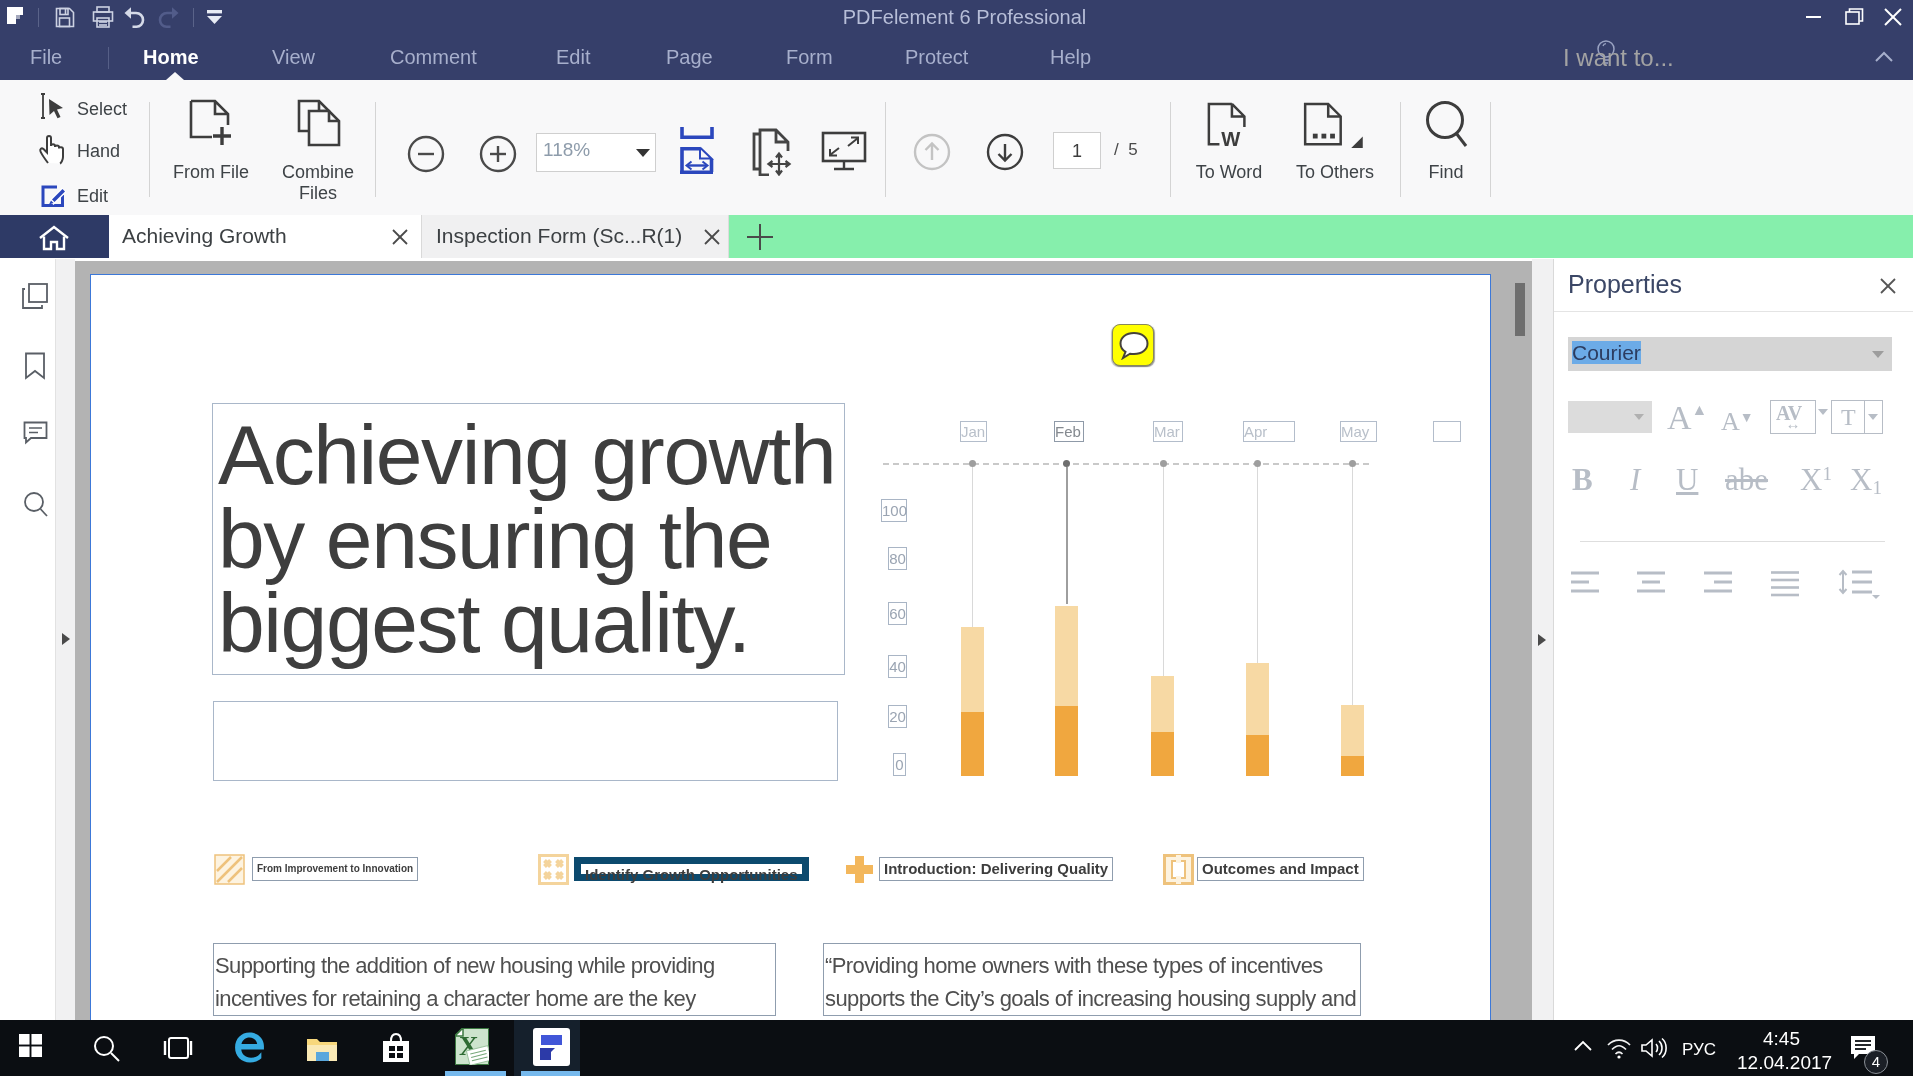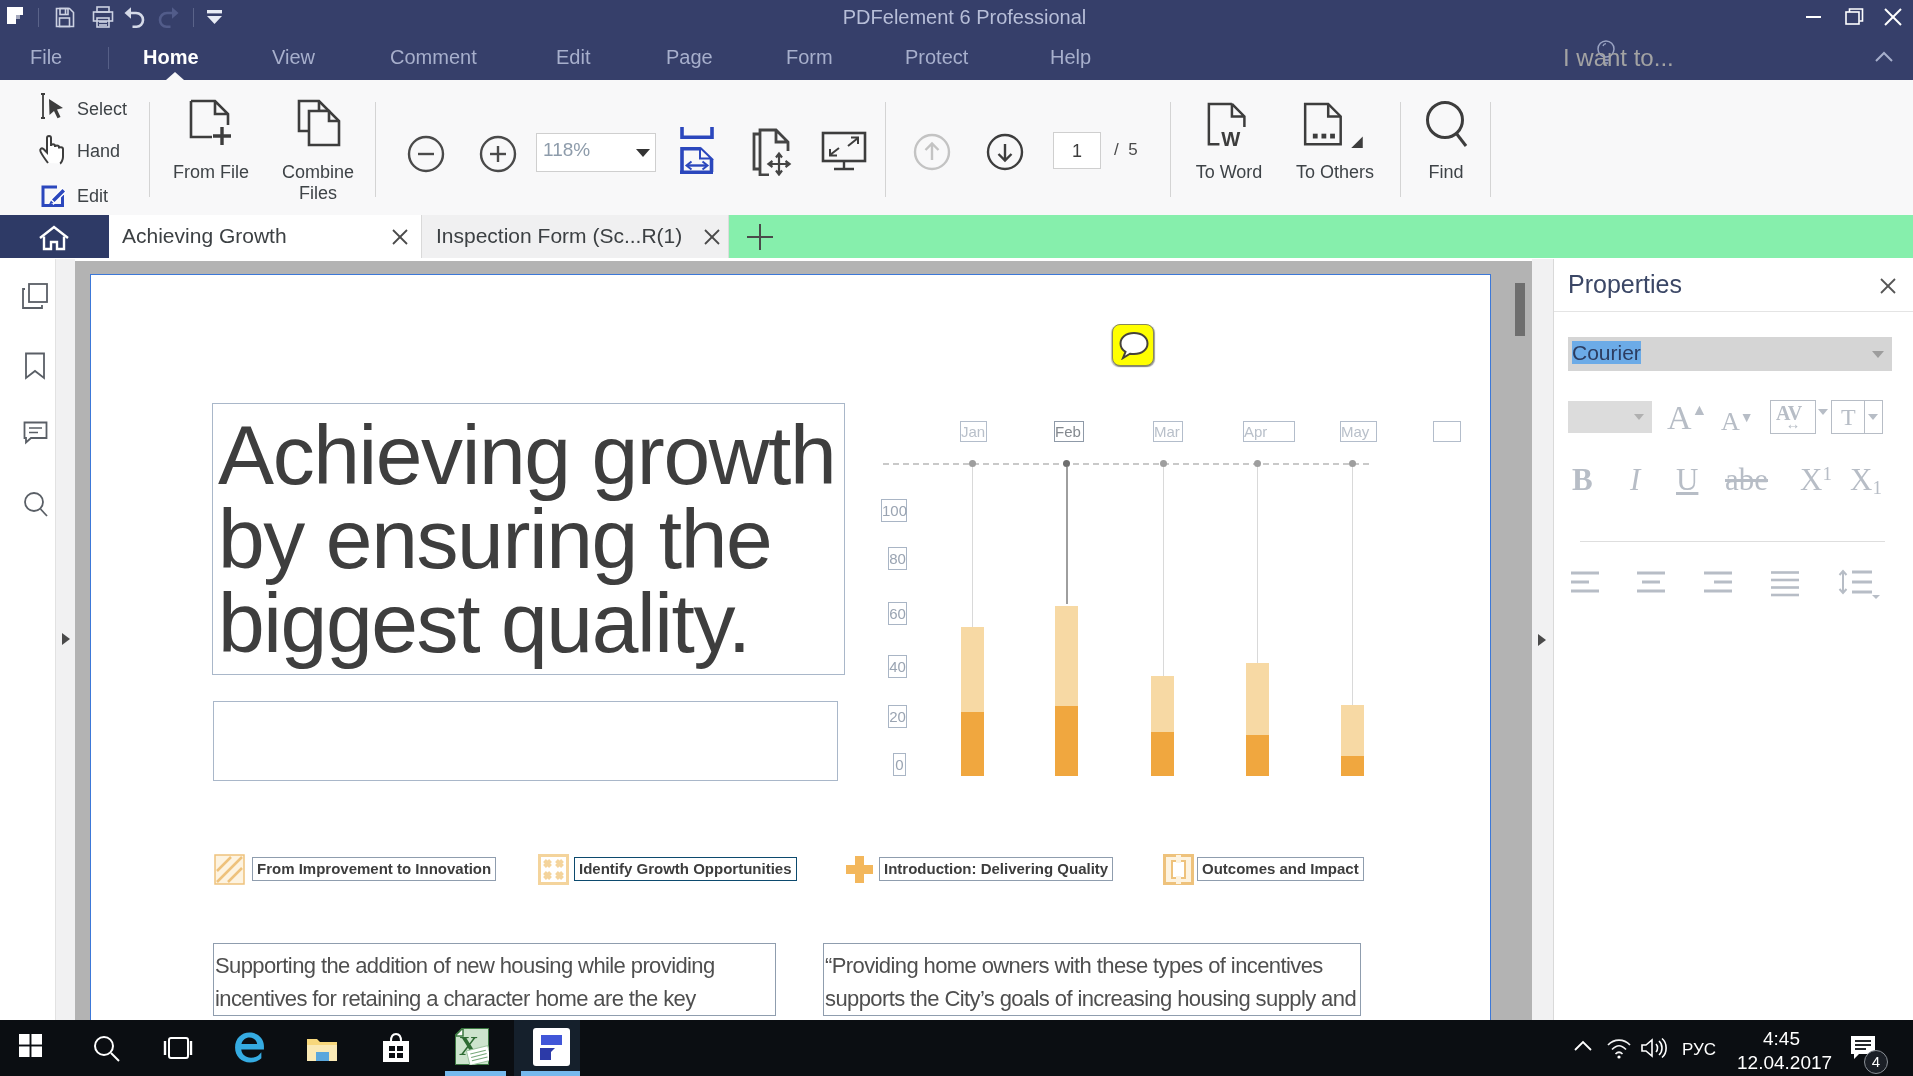--- a/index.html
+++ b/index.html
@@ -325,33 +325,33 @@
     <div class="abs" style="left:1155px;top:460px;width:23px;height:41px;background:#f0a73f"></div>
     <div class="abs" style="left:1250px;top:430px;width:23px;height:51px;background:#f7d9a4"></div>
     <div class="abs" style="left:1250px;top:481px;width:23px;height:20px;background:#f0a73f"></div>
 
     <div class="abs" style="left:123px;top:579px;width:31px;height:31px">
       <svg width="31" height="31" viewBox="0 0 31 31">
         <rect x="1" y="1" width="29" height="29" fill="#fdf3e0" stroke="#eec27c" stroke-width="1.5"></rect>
         <path d="M3 28 L28 3 M3 17 L17 3 M14 28 L28 14" stroke="#eec27c" stroke-width="2.5" fill="none"></path>
       </svg>
     </div>
-    <div class="abs" style="left:161px;top:582px;height:24px;border:1px solid #8f9dae;font-size:15px;font-weight:bold;color:#3d3d3d;line-height:22px;padding:0 4px">From Improvement to Innovation</div>
+    <div class="abs" style="left:161px;top:582px;height:24px;border:1px solid #8f9dae;font-size:10px;font-weight:bold;color:#3d3d3d;line-height:22px;padding:0 4px">From Improvement to Innovation</div>
     <div class="abs" style="left:447px;top:579px;width:31px;height:31px">
       <svg width="31" height="31" viewBox="0 0 31 31">
         <rect x="1.5" y="1.5" width="28" height="28" fill="#fff" stroke="#f4d49c" stroke-width="3"></rect>
         <g stroke="#f4d49c" stroke-width="4">
           <path d="M6.5 6.5 L12.5 12.5 M12.5 6.5 L6.5 12.5"></path>
           <path d="M18.5 6.5 L24.5 12.5 M24.5 6.5 L18.5 12.5"></path>
           <path d="M6.5 18.5 L12.5 24.5 M12.5 18.5 L6.5 24.5"></path>
           <path d="M18.5 18.5 L24.5 24.5 M24.5 18.5 L18.5 24.5"></path>
         </g>
       </svg>
     </div>
-    <div class="abs" style="left:483px;top:582px;height:24px;border:1px solid #0c4a6e;font-size:15px;font-weight:bold;color:#3d3d3d;line-height:22px;padding:0 4px">Identify Growth Opportunities</div>
+    <div class="abs" style="left:483px;top:582px;height:24px;border:7px solid #0c4a6e;font-size:15px;font-weight:bold;color:#3d3d3d;line-height:22px;padding:0 4px">Identify Growth Opportunities</div>
     <div class="abs" style="left:753px;top:579px;width:31px;height:31px">
       <svg width="31" height="31" viewBox="0 0 31 31">
         <path d="M11 2 h9 v9 h9 v9 h-9 v9 h-9 v-9 h-9 v-9 h9 z" fill="#f3b75c"></path>
       </svg>
     </div>
     <div class="abs" style="left:788px;top:582px;height:24px;border:1px solid #8f9dae;font-size:15px;font-weight:bold;color:#3d3d3d;line-height:22px;padding:0 4px">Introduction: Delivering Quality</div>
     <div class="abs" style="left:1072px;top:579px;width:31px;height:31px">
       <svg width="31" height="31" viewBox="0 0 31 31">
         <rect x="1.5" y="1.5" width="28" height="28" fill="#fdf3e0" stroke="#eec27c" stroke-width="3"></rect>
         <rect x="9" y="7" width="13" height="17" fill="#fff" stroke="#eec27c" stroke-width="2"></rect>

